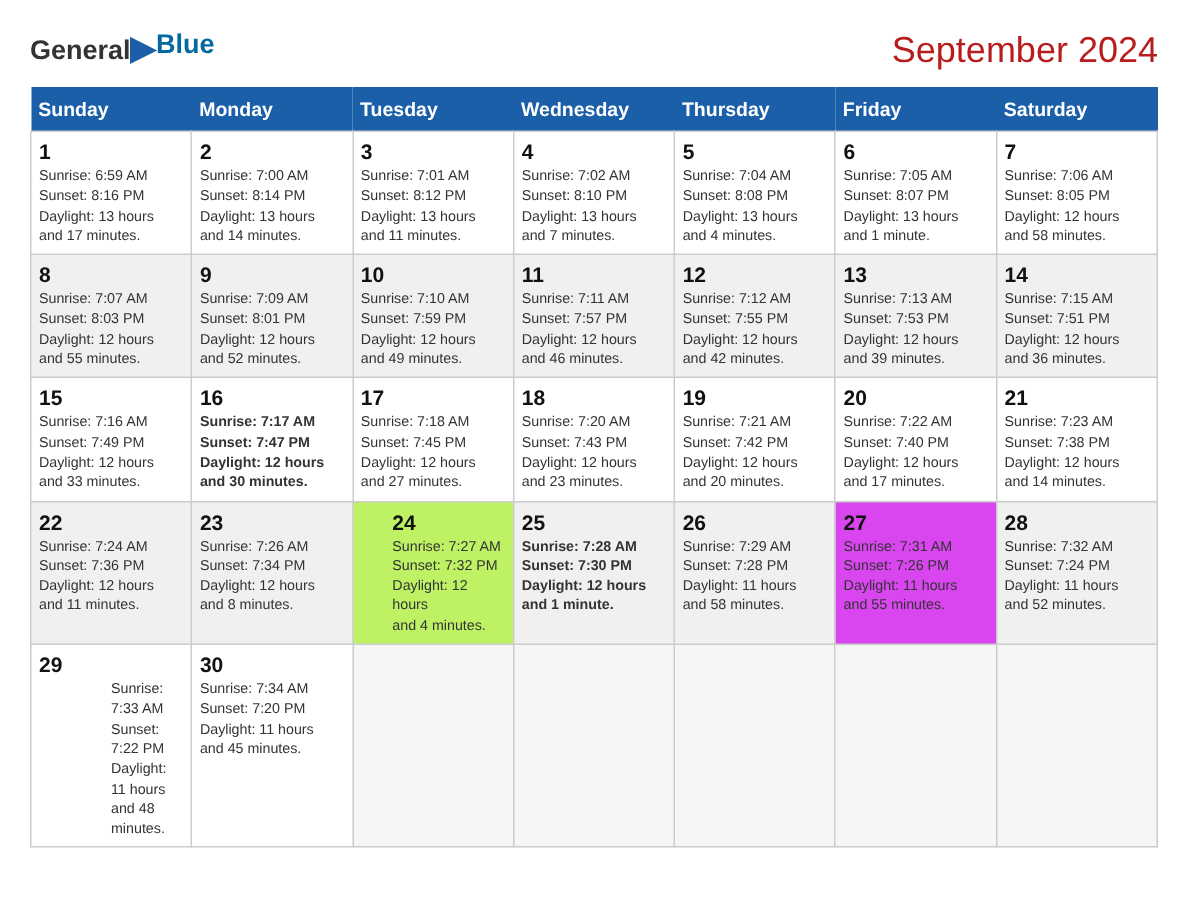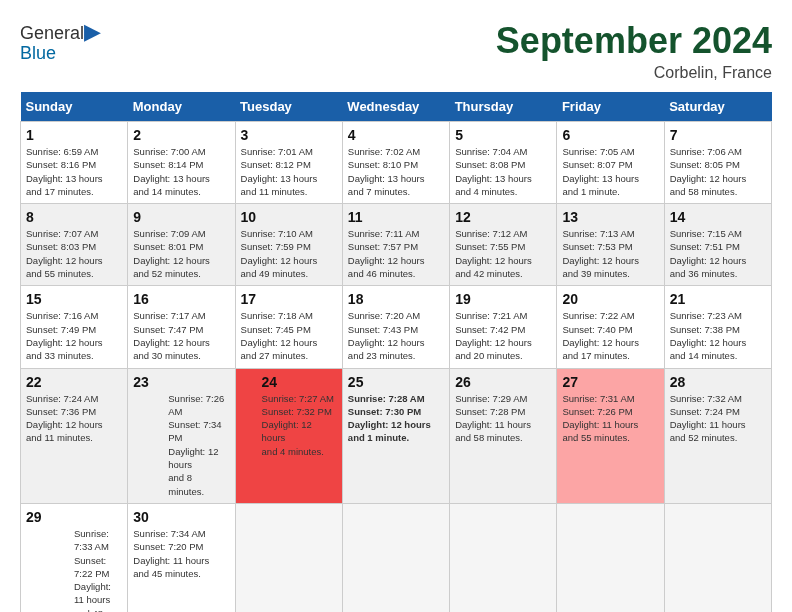--- a/index.html
+++ b/index.html
@@ -11,35 +11,34 @@
       padding: 20px;
     }
     .header-section {
       display: flex;
       justify-content: space-between;
       align-items: flex-start;
       margin-bottom: 10px;
     }
     .logo {
       display: flex;
-      flex-direction: column;
       font-size: 18px;
-      font-weight: normal;
+      font-weight: bold;
       color: #333;
       line-height: 1.1;
     }
     .logo-general { color: #333; }
     .logo-blue { color: #0369a1; }
     .title-section {
       text-align: right;
     }
     .month-title {
-      font-size: 36px;
-      font-weight: bold;
-      color: #14532d;
+      font-size: 24px;
+      font-weight: normal;
+      color: #b91c1c;
     }
     .location-title {
       font-size: 16px;
       color: #444;
       margin-top: 2px;
     }
     table {
       width: 100%;
       border-collapse: collapse;
       font-size: 11px;
@@ -84,21 +83,20 @@
 
 <div class="header-section">
   <div class="logo">
     <div>
       <span class="logo-general">General</span><span style="color:#1a5fa8; font-size:22px;">▶</span>
     </div>
     <span class="logo-blue">Blue</span>
   </div>
   <div class="title-section">
     <div class="month-title">September 2024</div>
-    <div class="location-title">Corbelin, France</div>
   </div>
 </div>
 
 <table>
   <thead>
     <tr>
 
     <th>Sunday</th>
         <th>Monday</th>
         <th>Tuesday</th>
@@ -214,21 +212,21 @@
       <tr style="background-color: rgb(255, 255, 255); padding-left: 23px;">
         <td>
           <div class="day-number">15</div>
           <div class="day-info" style="white-space: pre-line;">Sunrise: 7:16 AM
 Sunset: 7:49 PM
 Daylight: 12 hours
 and 33 minutes.</div>
         </td>
         <td>
           <div class="day-number">16</div>
-          <div class="day-info" style="white-space: pre-line;">Sunrise: 7:17 AM
+          <div class="day-info" style="white-space: pre-line; font-weight: bold;">Sunrise: 7:17 AM
 Sunset: 7:47 PM
 Daylight: 12 hours
 and 30 minutes.</div>
         </td>
         <td>
           <div class="day-number">17</div>
           <div class="day-info" style="white-space: pre-line;">Sunrise: 7:18 AM
 Sunset: 7:45 PM
 Daylight: 12 hours
 and 27 minutes.</div>
@@ -265,47 +263,47 @@
       <tr style="background-color: rgb(240, 240, 240);">
         <td style="background-color: rgb(240, 240, 240);">
           <div class="day-number">22</div>
           <div class="day-info" style="white-space: pre-line;">Sunrise: 7:24 AM
 Sunset: 7:36 PM
 Daylight: 12 hours
 and 11 minutes.</div>
         </td>
         <td style="background-color: rgb(240, 240, 240);">
           <div class="day-number">23</div>
-          <div class="day-info" style="white-space: pre-line; margin-left: 35px;">Sunrise: 7:26 AM
+          <div class="day-info" style="white-space: pre-line;">Sunrise: 7:26 AM
 Sunset: 7:34 PM
 Daylight: 12 hours
 and 8 minutes.</div>
         </td>
-        <td style="background-color: #ef4444; padding-left: 26px;">
+        <td style="background-color: #bef264; padding-left: 26px;">
           <div class="day-number">24</div>
           <div class="day-info" style="white-space: pre-line;">Sunrise: 7:27 AM
 Sunset: 7:32 PM
 Daylight: 12 hours
 and 4 minutes.</div>
         </td>
         <td style="background-color: rgb(240, 240, 240);">
           <div class="day-number">25</div>
           <div class="day-info" style="white-space: pre-line; font-weight: bold;">Sunrise: 7:28 AM
 Sunset: 7:30 PM
 Daylight: 12 hours
 and 1 minute.</div>
         </td>
         <td style="background-color: rgb(240, 240, 240);">
           <div class="day-number">26</div>
           <div class="day-info" style="white-space: pre-line;">Sunrise: 7:29 AM
 Sunset: 7:28 PM
 Daylight: 11 hours
 and 58 minutes.</div>
         </td>
-        <td style="background-color: #fca5a5;">
+        <td style="background-color: #d946ef;">
           <div class="day-number">27</div>
           <div class="day-info" style="white-space: pre-line;">Sunrise: 7:31 AM
 Sunset: 7:26 PM
 Daylight: 11 hours
 and 55 minutes.</div>
         </td>
         <td style="background-color: rgb(240, 240, 240);">
           <div class="day-number">28</div>
           <div class="day-info" style="white-space: pre-line;">Sunrise: 7:32 AM
 Sunset: 7:24 PM

